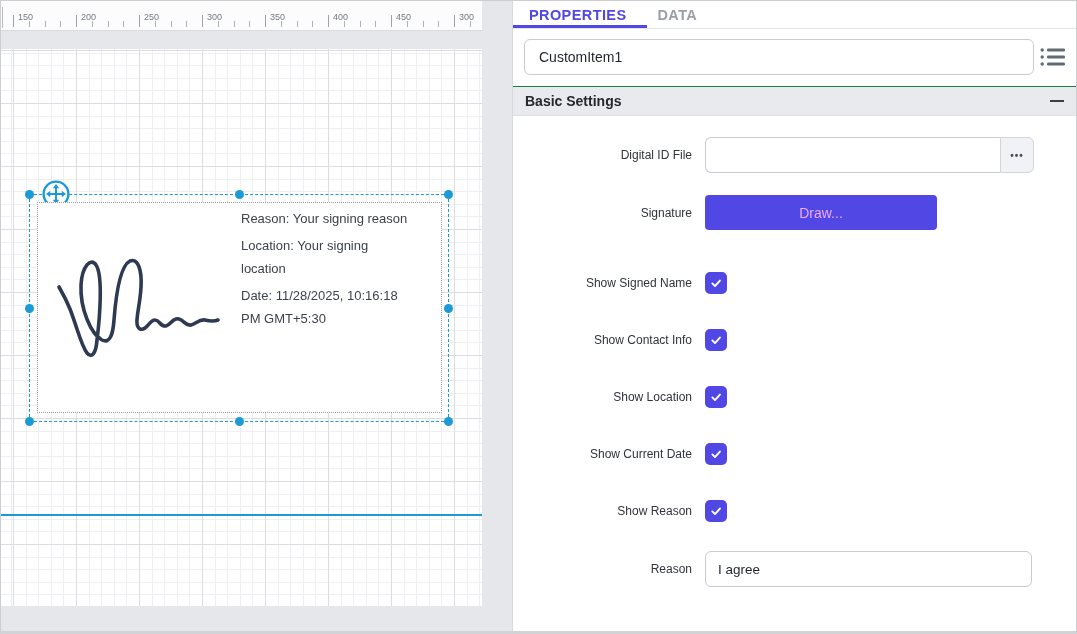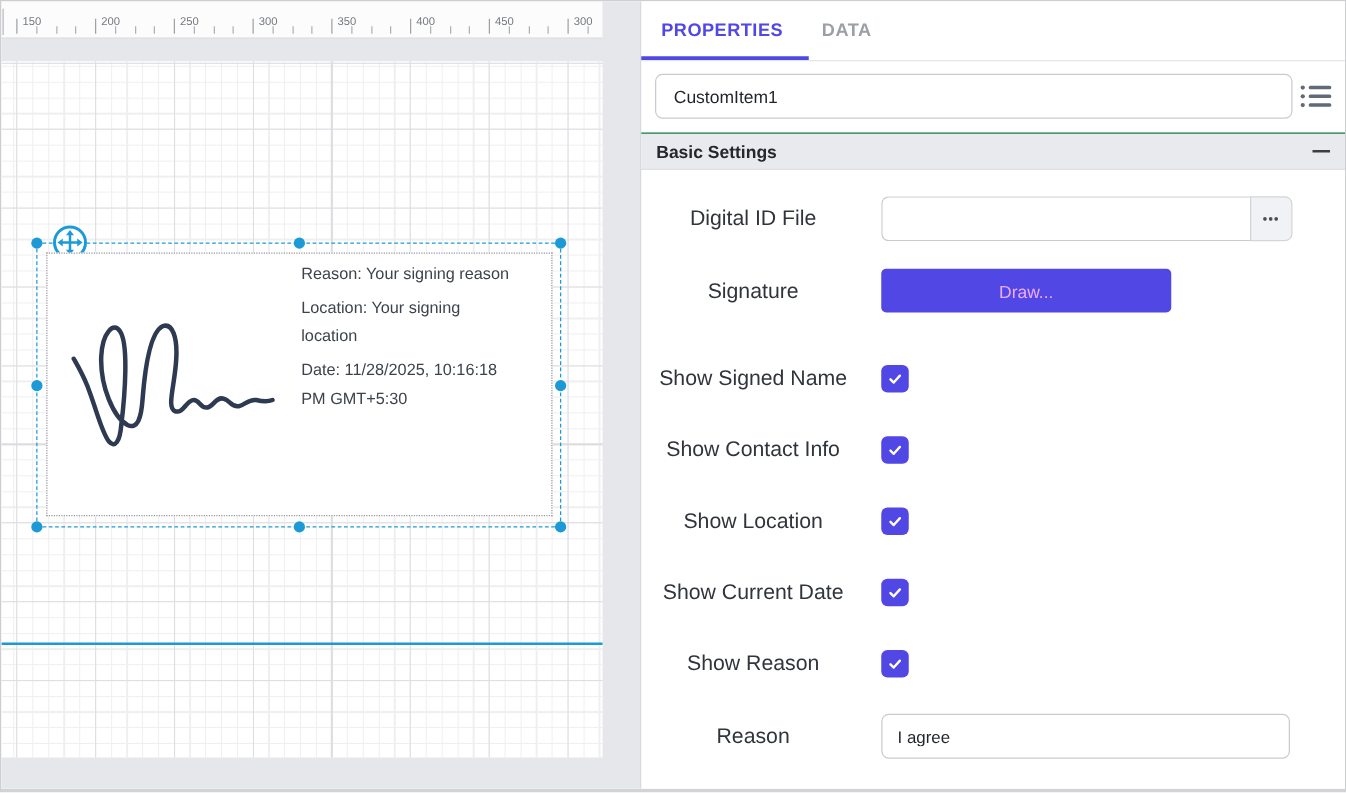--- a/index.html
+++ b/index.html
@@ -36,40 +36,40 @@
   .inner{position:absolute;left:36px;top:201px;width:405px;height:211px;
          border:1px dotted #9a9a9f;background:#fff;}
   .sig-svg{position:absolute;left:45px;top:230px;width:190px;height:170px;}
   .sig-text{position:absolute;left:240px;top:206px;width:201px;
             font-size:13px;line-height:23px;color:#3d434c;}
   .sig-text .para{margin:0 0 4px 0;}
 
   
   .panel{position:absolute;left:511px;top:0;width:566px;height:630px;background:#fff;
          border-left:1px solid #d8d9dd;}
-  .tabs{position:relative;height:48px;border-bottom:1px solid #e4e5e9;display:flex;align-items:center;}
+  .tabs{position:relative;height:28px;border-bottom:1px solid #e4e5e9;display:flex;align-items:center;}
   .tab{font-size:14.5px;font-weight:bold;letter-spacing:.4px;cursor:pointer;}
   .tab.active{color:var(--purple);margin-left:16px;}
   .tab.idle{color:#9b9fa6;margin-left:31px;}
   .tab-underline{position:absolute;left:0;bottom:0;width:134px;height:3px;background:var(--purple);}
 
   .name-row{position:relative;height:57px;}
   .name-input{position:absolute;left:11px;top:10px;width:510px;height:36px;border:1px solid #c9cbd2;
               border-radius:6px;font-size:14px;color:#1f242b;padding:0 14px;outline:none;
               font-family:"Liberation Sans",sans-serif;}
   .list-ic{position:absolute;right:12px;top:17px;width:26px;height:22px;cursor:pointer;}
 
   .section-band{height:30px;background:#e9eaee;display:flex;align-items:center;
                 border-top:1px solid #15803d;border-bottom:1px solid #dfe0e4;
                 padding:0 12px;justify-content:space-between;cursor:pointer;}
   .section-title{font-size:14px;font-weight:bold;color:#23272e;}
   .collapse-ic{width:14px;height:2px;background:#3a3e45;margin-right:2px;}
 
   .row{display:flex;align-items:center;}
-  .lbl{flex:0 0 179px;text-align:center;font-size:17px;color:#30343b;padding-right:0;}
+  .lbl{flex:0 0 179px;text-align:right;font-size:12px;color:#30343b;padding-right:0;}
   .ctrl{margin-left:13px;display:flex;align-items:center;}
   .row-digital{margin-top:21px;}
   .digital-input{width:295px;height:36px;border:1px solid #c9cbd2;border-radius:6px 0 0 6px;
                  border-right:none;padding:0 10px;font-size:13.5px;outline:none;
                  font-family:"Liberation Sans",sans-serif;}
   .browse-btn{width:34px;height:36px;border:1px solid #d4d5da;background:#f1f2f5;
               border-radius:0 6px 6px 0;font-size:10px;font-weight:bold;letter-spacing:1px;
               color:#4a4f57;display:flex;align-items:center;justify-content:center;cursor:pointer;}
   .row-sig{margin-top:22px;}
   .draw-btn{width:232px;height:35px;background:var(--purple);color:#f0abfc;border:none;border-radius:4px;

